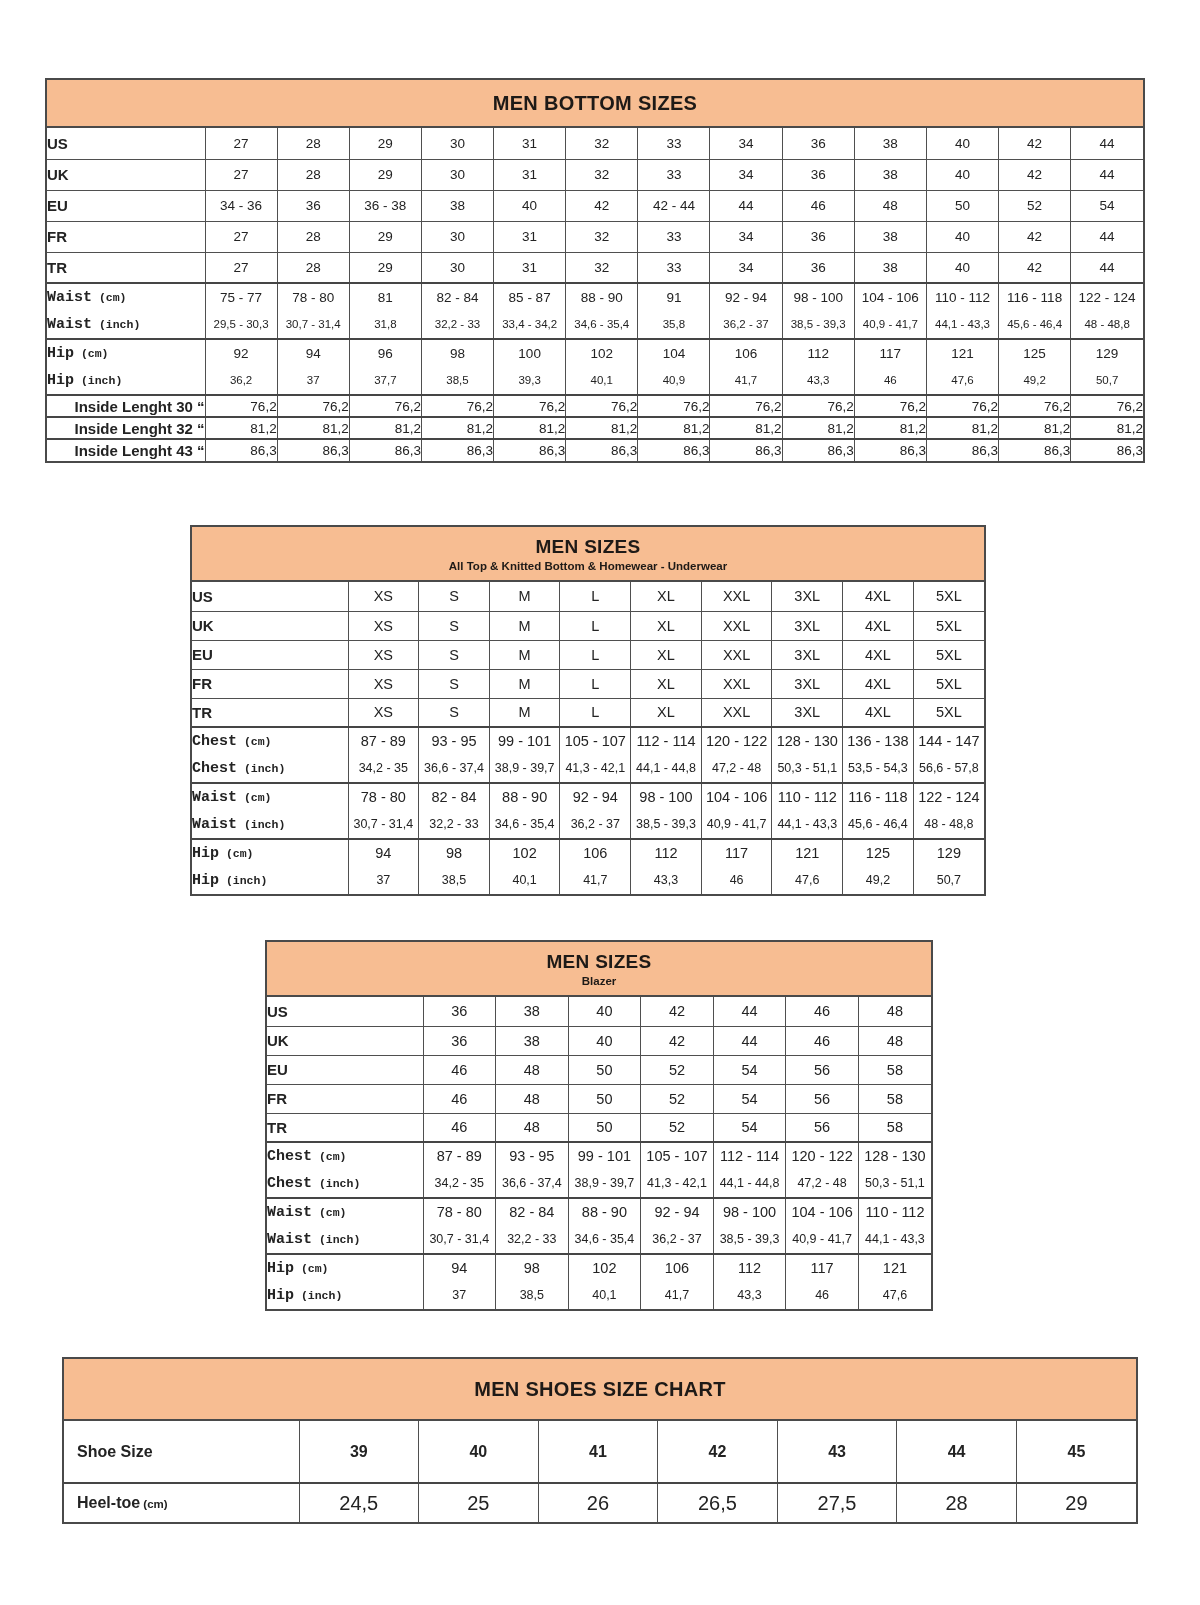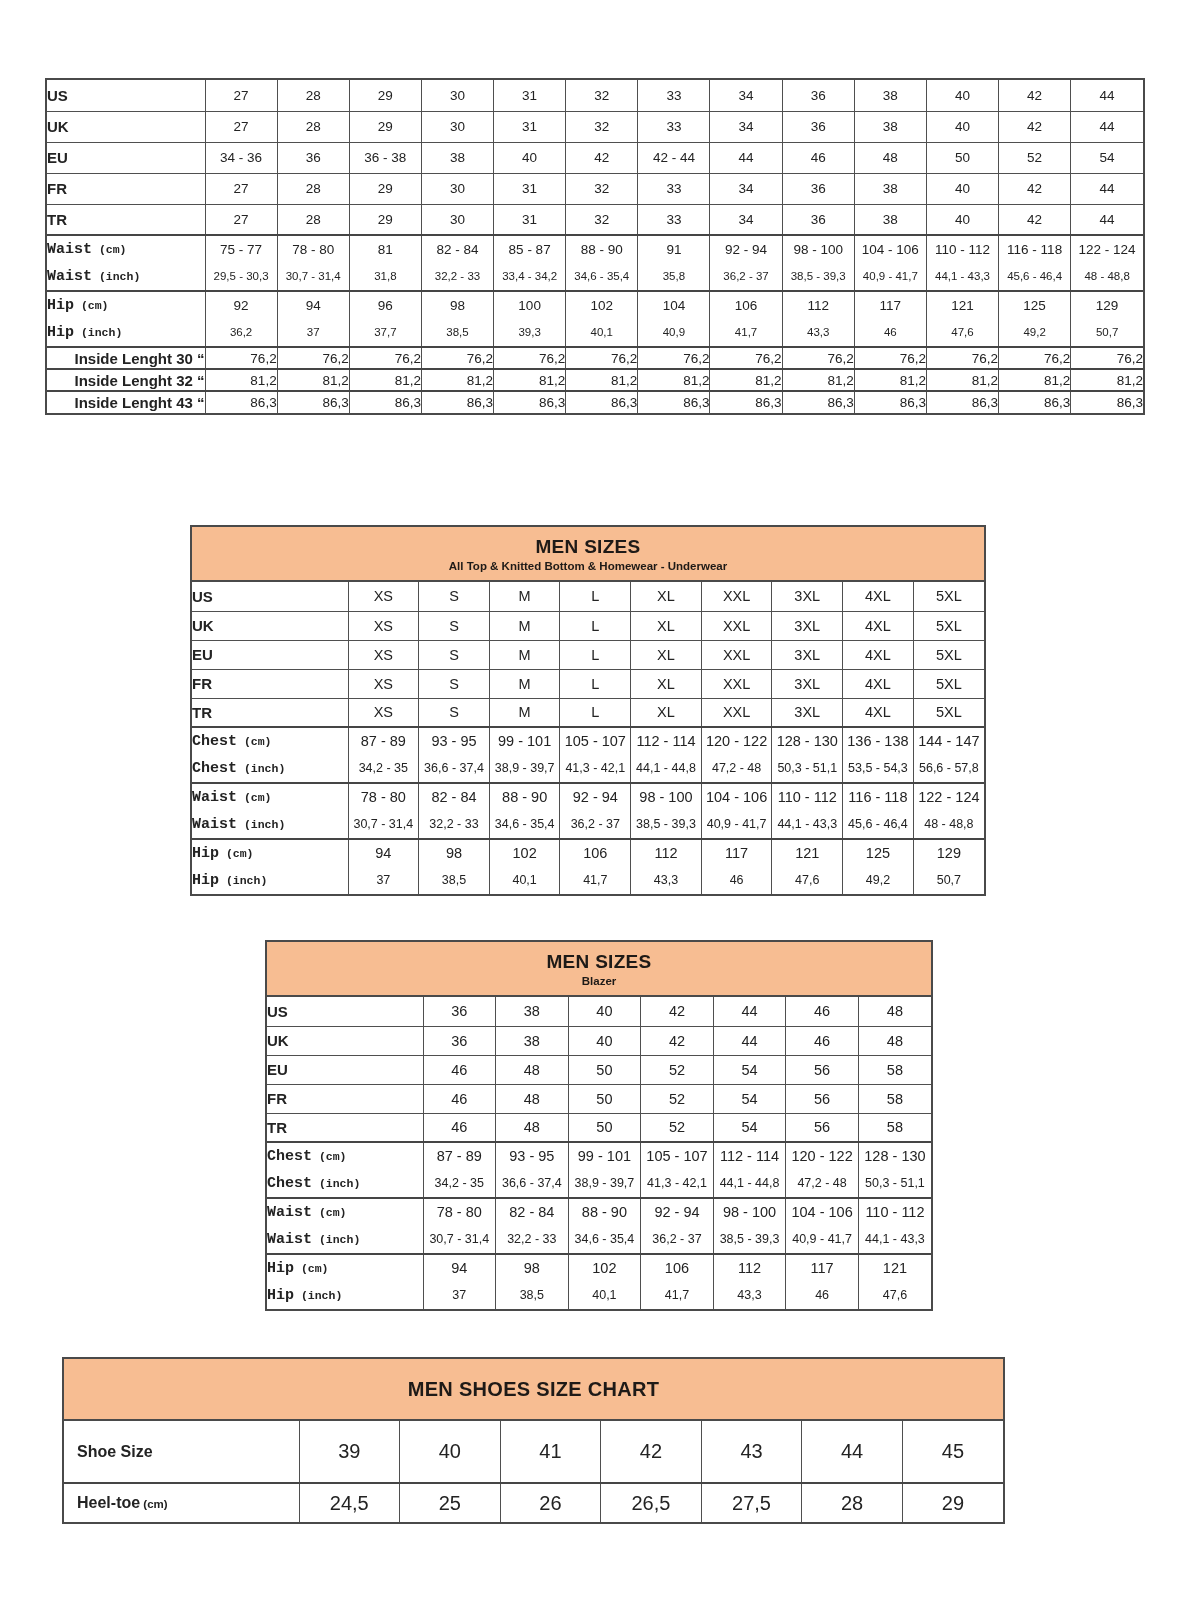--- a/index.html
+++ b/index.html
@@ -24,29 +24,32 @@
   .v-cm,.v-inch,.l-line{line-height:27px;height:27px;white-space:nowrap;}
   .v-inch{font-size:12px;}
   .l-line{text-align:left;font-family:Liberation Mono, monospace;}
   
   .t1 tr.size td{height:31px;}   .t1 tr.single td{height:22px;text-align:right;}
   .t1 td.val{font-size:13.5px;}  .t1 .v-cm{font-size:13.5px;} .t1 .v-inch{font-size:11.5px;}
   .t2 tr.size td{height:29px;}   .t2 .v-cm{font-size:14.5px;} .t2 .v-inch{font-size:12.5px;}
   .t3 tr.size td{height:29px;}   .t3 .v-cm{font-size:14.5px;} .t3 .v-inch{font-size:12.5px;}
   .t4 tr.size td{height:62px;}   .t4 tr.single td{height:39px;}
   .t4 td.lbl{font-size:16px;padding-left:13px;}
-  .t4 tr.size td.val{font-weight:400;font-size:20px;}
+  .t4 tr.size td.val{font-weight:700;font-size:16px;}
   .t4 tr.single td.val{font-size:20px;}
 </style>
 </head>
 <body>
 
 <div id="page">
 
   <div class="tbl t1" style="left:45px;top:78px;width:1100px;">
+    <div class="band" style="height:48px;">
+      <div class="band-title">MEN BOTTOM SIZES</div>
+    </div>
     <table>
       <colgroup>
           <col style="width:158px">
         </colgroup>
       <tbody>
           <tr class="size">
             <td class="lbl"><span>US</span></td>
             <td class="val">27</td>
             <td class="val">28</td>
             <td class="val">29</td>
@@ -652,21 +655,21 @@
             </td>
             <td class="val">
               <div class="v-cm">121</div>
               <div class="v-inch">47,6</div>
             </td>
           </tr>
         </tbody>
     </table>
   </div>
 
-  <div class="tbl t4" style="left:62px;top:1357px;width:943px;">
+  <div class="tbl t4" style="left:62px;top:1357px;width:1076px;">
     <div class="band" style="height:62px;">
       <div class="band-title">MEN SHOES SIZE CHART</div>
     </div>
     <table>
       <colgroup>
           <col style="width:235px">
         </colgroup>
       <tbody>
           <tr class="size">
             <td class="lbl"><span>Shoe Size</span></td>

